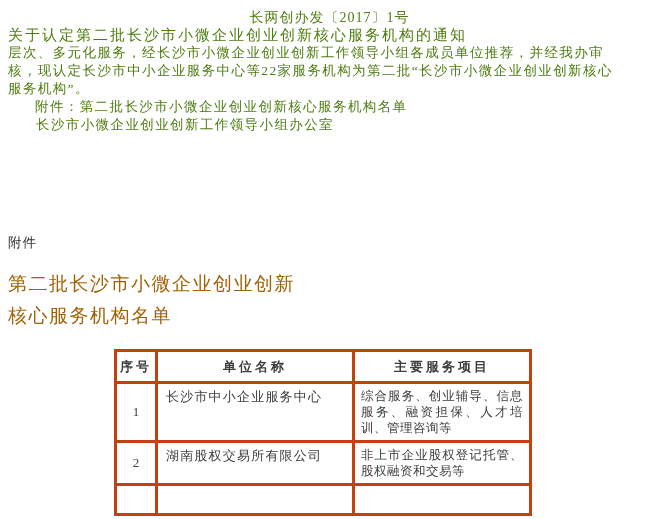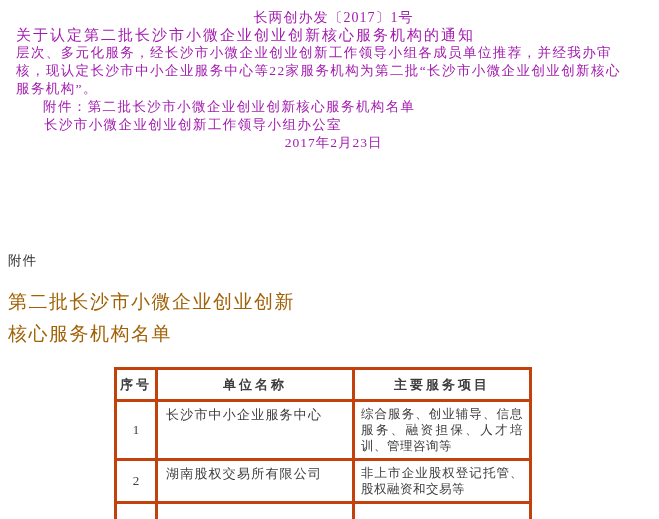--- a/index.html
+++ b/index.html
@@ -7,21 +7,21 @@
     position:relative;
     width:659px;height:519px;
     overflow:hidden;
     background:#ffffff;
     font-family:"Liberation Serif","DejaVu Serif",serif;
     color:#333;
     box-sizing:border-box;
     padding:9px 8px 0 8px;
   }
   
-  .notice{color:#a21caf;font-size:13.5px;line-height:18px;letter-spacing:1.4px;margin-left:8px;}
+  .notice{color:#4d7c0f;font-size:13.5px;line-height:18px;letter-spacing:1.4px;}
   .doc-number{text-align:center;font-size:14px;letter-spacing:1px;}
   .notice-title{text-align:left;font-weight:normal;font-size:15px;letter-spacing:2px;line-height:17px;}
   .salutation{letter-spacing:1.1px;}
   .body-line{letter-spacing:1.4px;}
   .indent{text-indent:2em;}
   .signer{text-align:left;padding-left:28px;}
   .sign-date{text-align:center;letter-spacing:1px;}
   
   .att-label{margin-top:100px;color:#333;font-size:13.5px;letter-spacing:1px;font-weight:normal;}
   .att-title{margin-top:16px;text-align:left;font-weight:normal;color:#a16207;
@@ -54,21 +54,20 @@
 <div id="page">
 
   <div class="notice">
     <div class="doc-number">长两创办发〔2017〕1号</div>
     <div class="notice-title">关于认定第二批长沙市小微企业创业创新核心服务机构的通知</div>
     <div class="body-line">层次、多元化服务，经长沙市小微企业创业创新工作领导小组各成员单位推荐，并经我办审</div>
     <div class="body-line">核，现认定长沙市中小企业服务中心等22家服务机构为第二批“长沙市小微企业创业创新核心</div>
     <div class="body-line">服务机构”。</div>
     <div class="body-line indent">附件：第二批长沙市小微企业创业创新核心服务机构名单</div>
     <div class="signer">长沙市小微企业创业创新工作领导小组办公室</div>
-    <div class="sign-date">2017年2月23日</div>
   </div>
 
   <div class="att-label">附件</div>
 
   <div class="att-title">
     <div>第二批长沙市小微企业创业创新</div>
     <div>核心服务机构名单</div>
   </div>
 
   <table class="roster">

